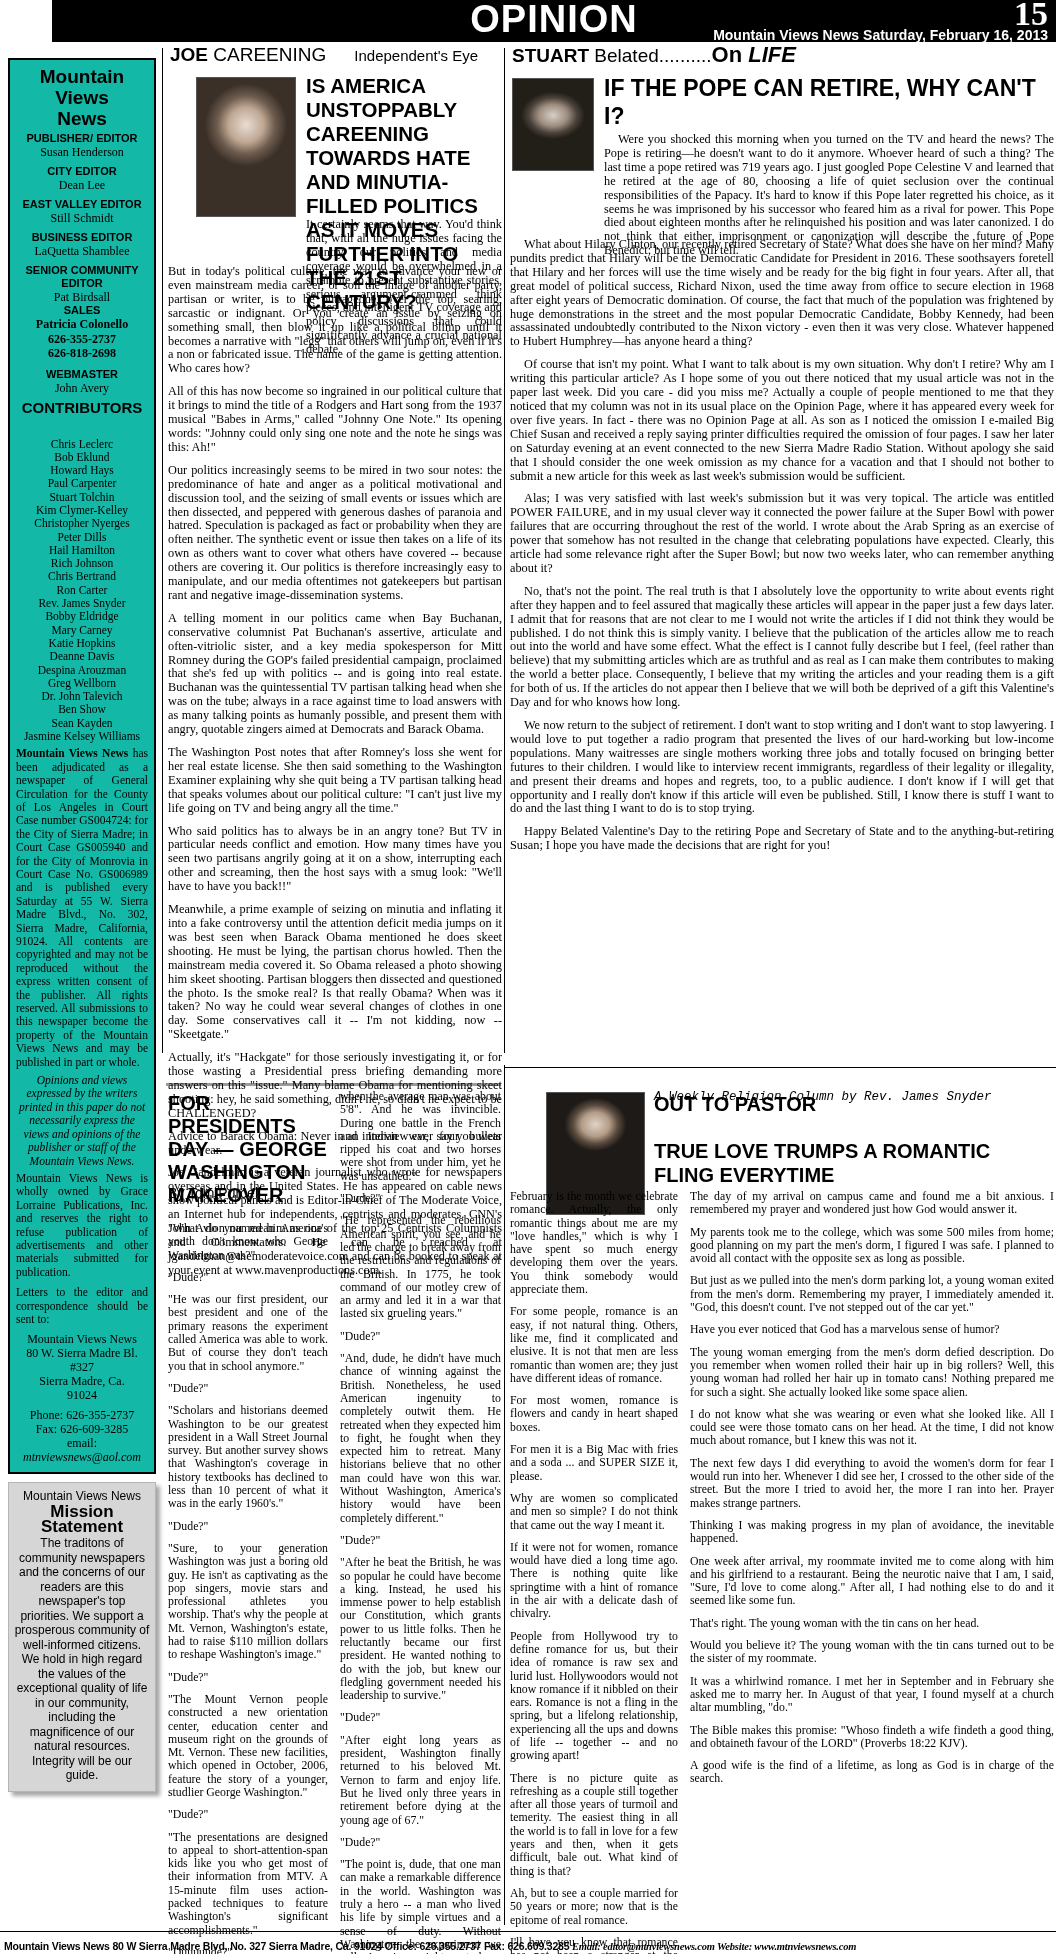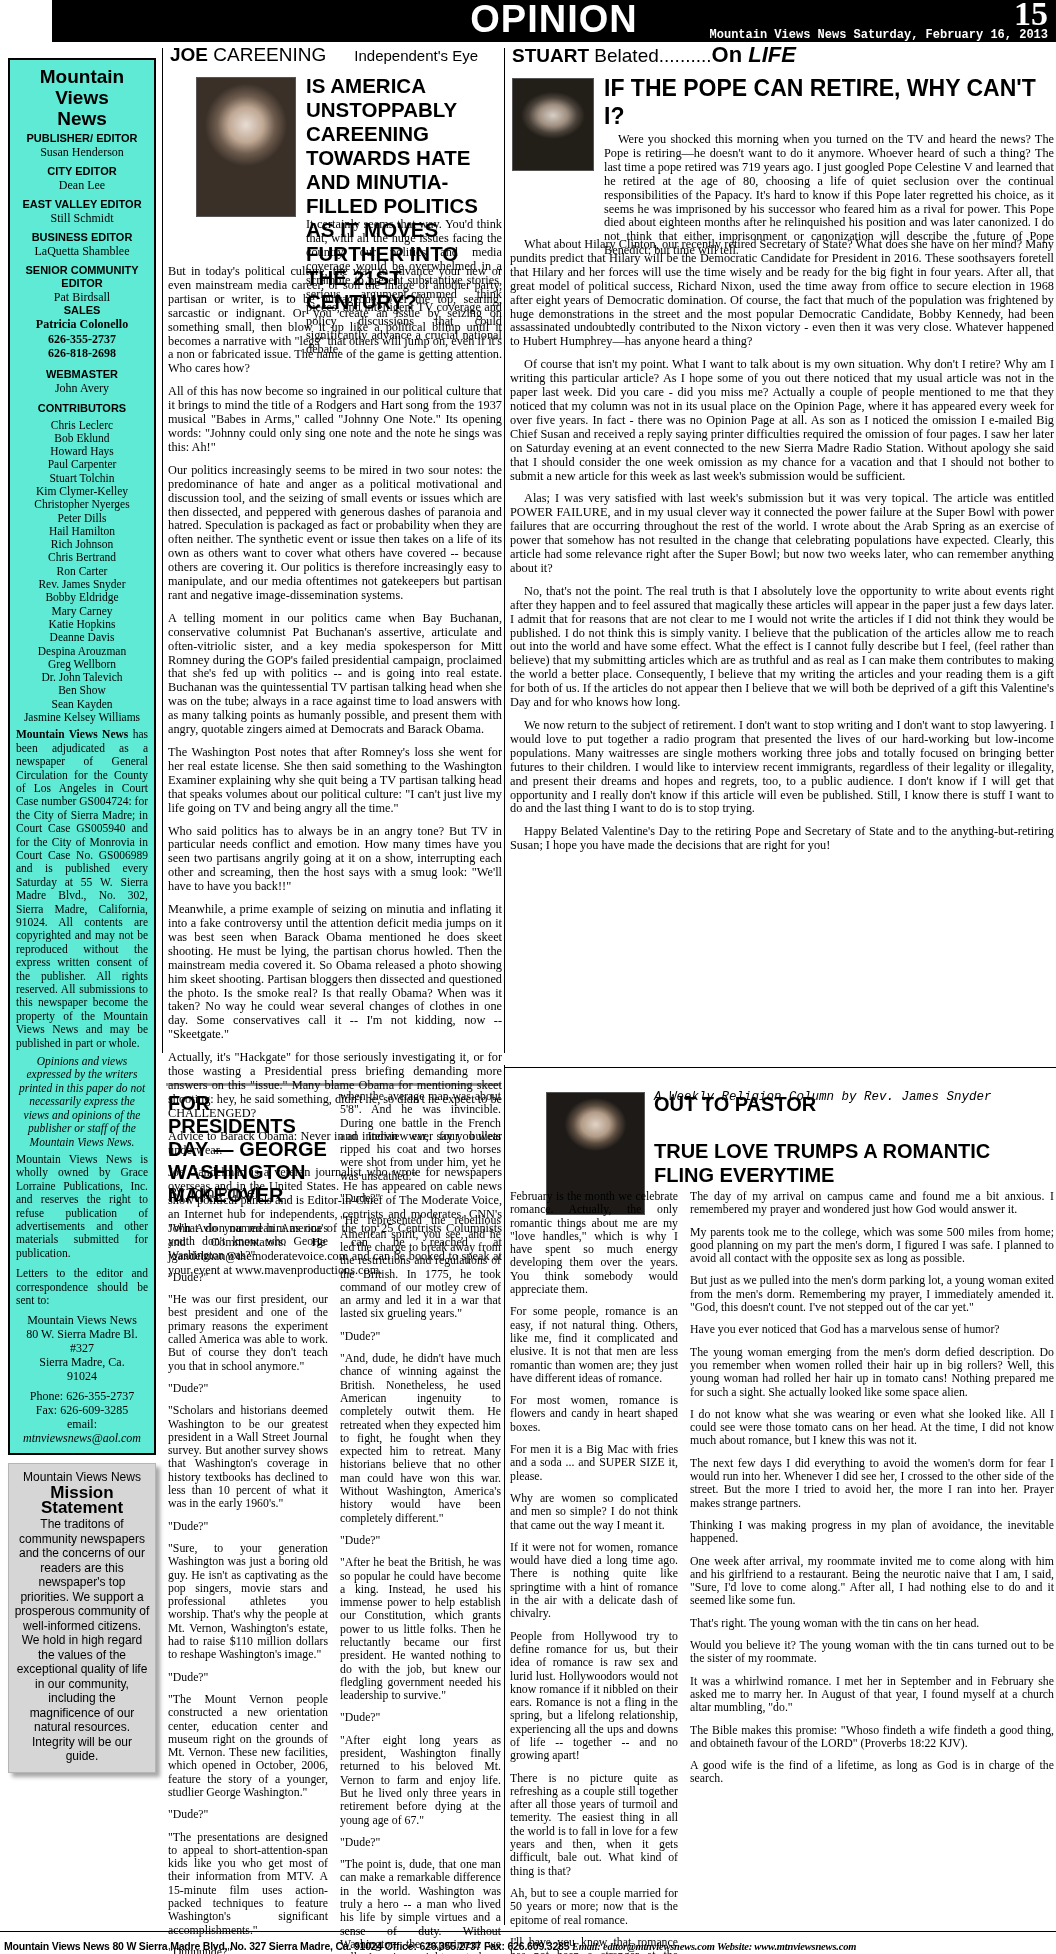--- a/index.html
+++ b/index.html
@@ -24,51 +24,51 @@
     color:#fff; font-family:"Liberation Sans", sans-serif;
     font-weight:bold; font-size:38px; letter-spacing:1px; line-height:42px;
   }
   .page-number {
     position:absolute; right:8px; top:-4px;
     color:#fff; font-family:"Liberation Serif", serif;
     font-weight:bold; font-size:34px; line-height:36px;
   }
   .masthead-date {
     position:absolute; right:8px; bottom:0px;
-    color:#fff; font-family:Liberation Mono, monospace;
-    font-weight:bold; font-size:12px; line-height:14px;
+    color:#fff; font-family:Liberation Sans, sans-serif;
+    font-weight:bold; font-size:14px; line-height:14px;
   }
 
   
   .sidebar {
     position:absolute; left:8px; top:58px; width:148px;
   }
   .sidebar-box {
-    border:2px solid #000; padding:6px 6px 8px 6px; background:#5eead4;
+    border:2px solid #000; padding:6px 6px 8px 6px; background:#14b8a6;
   }
   .brand {
     text-align:center; font-family:"Liberation Sans", sans-serif;
     font-weight:bold; font-size:19px; line-height:21px; margin-bottom:3px;
   }
   .staff-role {
     text-align:center; font-family:"Liberation Sans", sans-serif;
     font-weight:bold; font-size:11px; line-height:13px;
   }
   .staff-name {
     text-align:center; font-family:"Liberation Serif", serif;
     font-size:12px; line-height:14px; margin-bottom:6px;
   }
   .staff-name.tight { margin-bottom:0; }
   .staff-bold {
     text-align:center; font-family:"Liberation Serif", serif;
     font-weight:bold; font-size:12px; line-height:14.5px;
   }
   .contrib-head {
     text-align:center; font-family:"Liberation Sans", sans-serif;
-    font-weight:bold; font-size:11px; line-height:14px; margin-top:4px; margin-bottom:4px;
+    font-weight:bold; font-size:15px; line-height:14px; margin-top:4px; margin-bottom:23px;
   }
   .contrib-list {
     text-align:center; font-family:"Liberation Serif", serif;
     font-size:11.5px; line-height:13.3px;
   }
   .legal {
     font-family:"Liberation Serif", serif; font-size:11.5px; line-height:13.4px;
     text-align:justify; margin-top:4px;
   }
   .legal b { font-weight:bold; }

